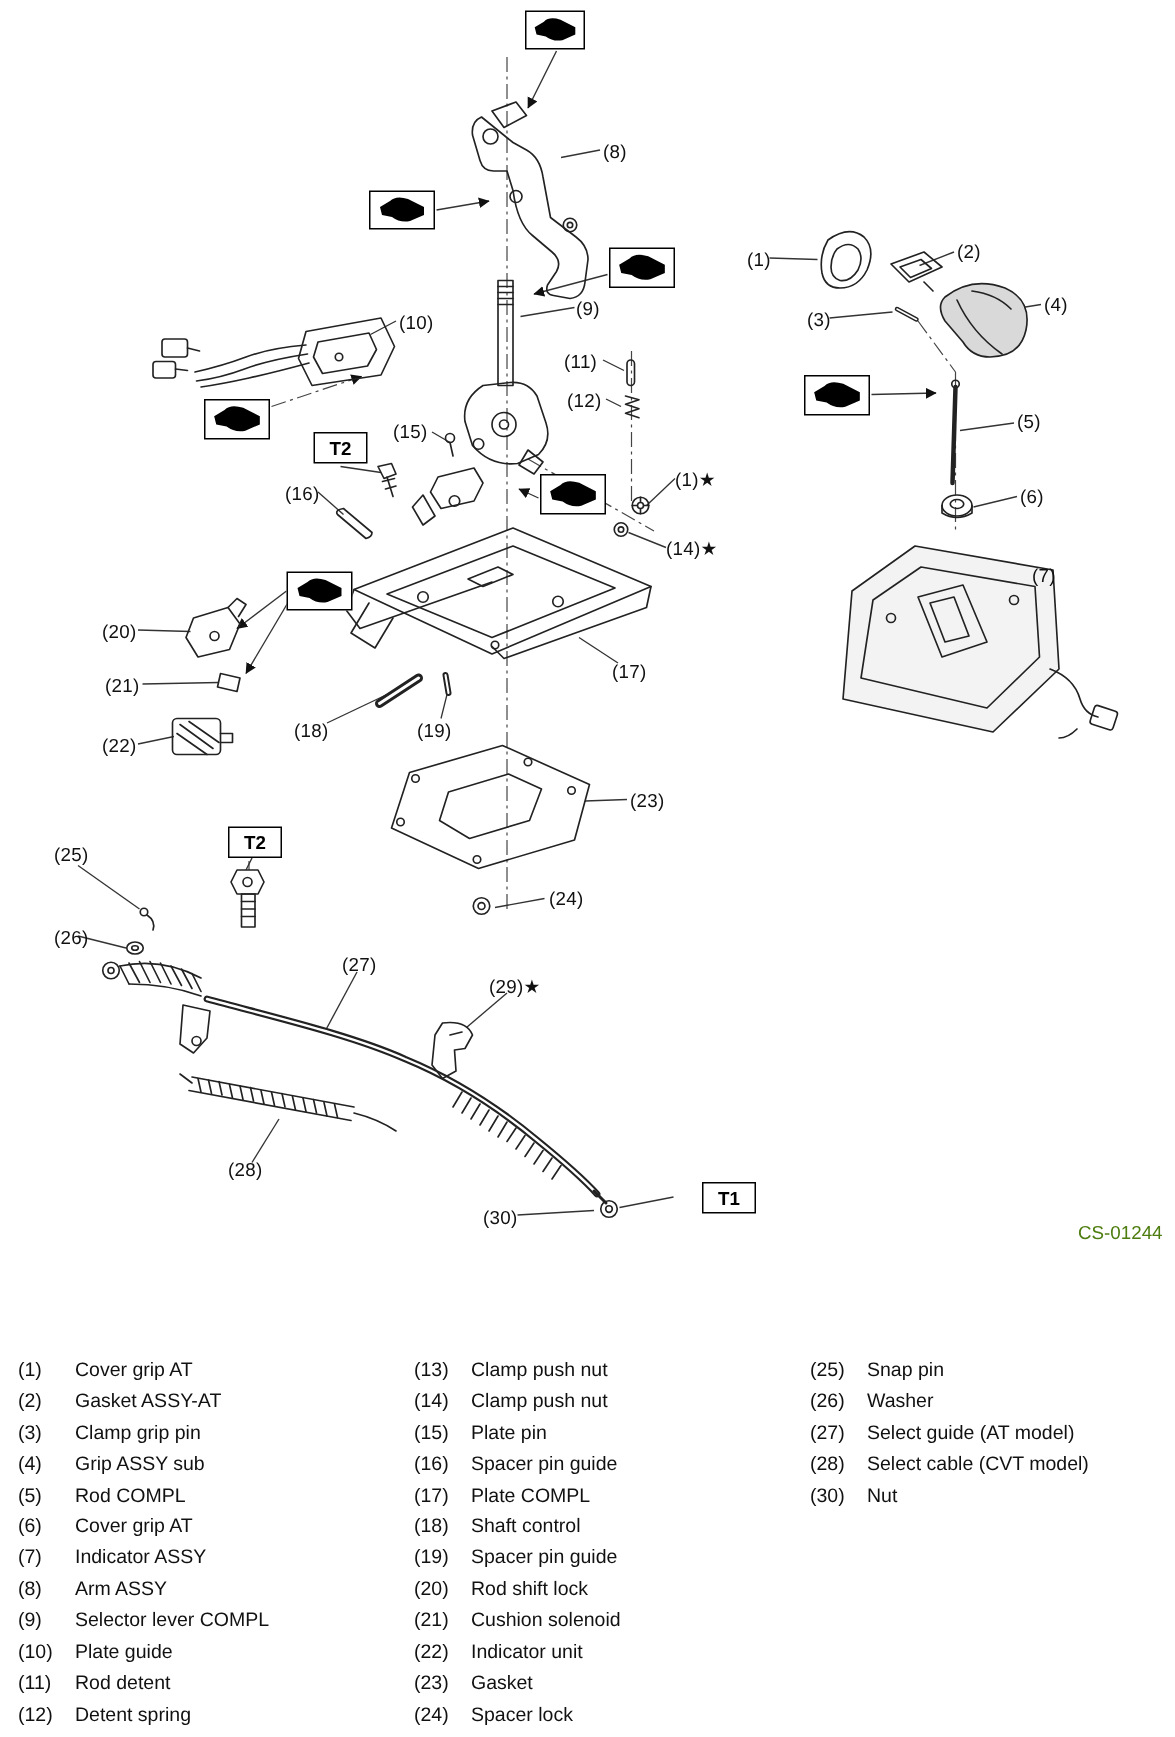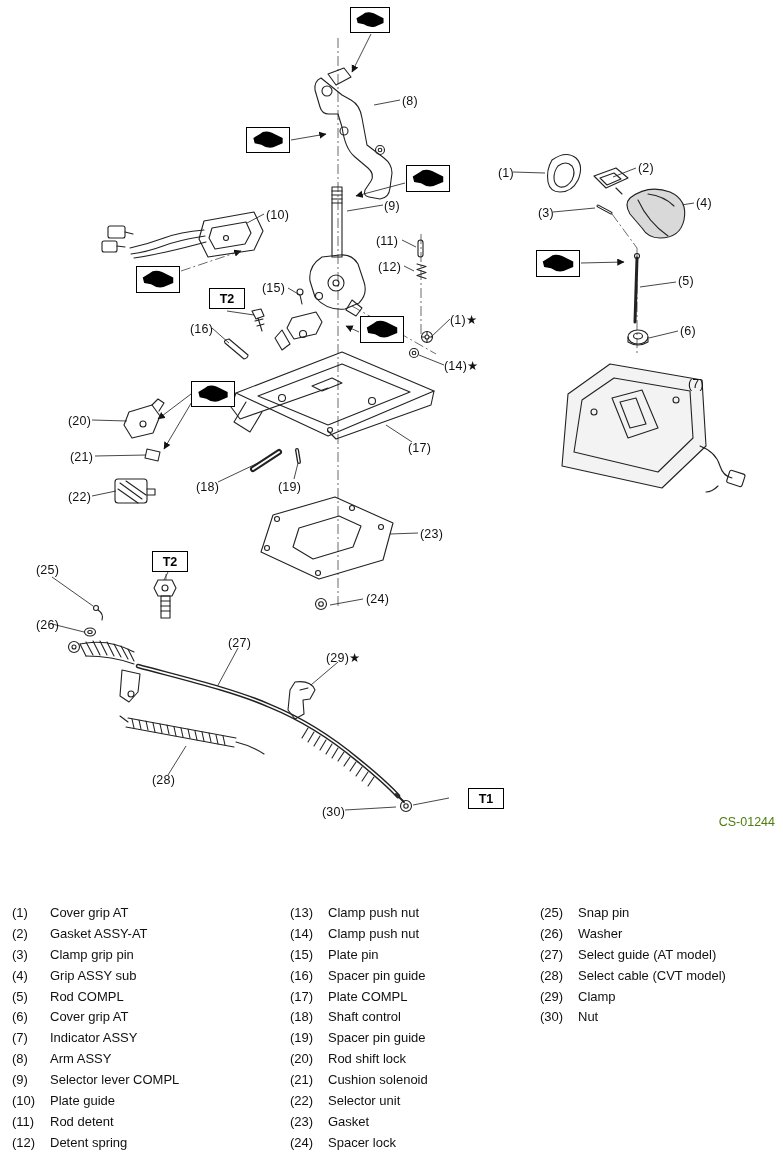--- a/index.html
+++ b/index.html
@@ -423,21 +423,21 @@
       <div class="prow">
           <span class="pnum">(11)</span>
           <span class="pname">Rod detent</span>
         </div>
       <div class="prow">
           <span class="pnum">(12)</span>
           <span class="pname">Detent spring</span>
         </div>
     </div>
 
-    <div class="pcol" style="left:290px">
+    <div class="pcol" style="left:276px">
       <div class="prow">
           <span class="pnum">(13)</span>
           <span class="pname">Clamp push nut</span>
         </div>
       <div class="prow">
           <span class="pnum">(14)</span>
           <span class="pname">Clamp push nut</span>
         </div>
       <div class="prow">
           <span class="pnum">(15)</span>
@@ -462,21 +462,21 @@
       <div class="prow">
           <span class="pnum">(20)</span>
           <span class="pname">Rod shift lock</span>
         </div>
       <div class="prow">
           <span class="pnum">(21)</span>
           <span class="pname">Cushion solenoid</span>
         </div>
       <div class="prow">
           <span class="pnum">(22)</span>
-          <span class="pname">Selector unit</span>
+          <span class="pname">Indicator unit</span>
         </div>
       <div class="prow">
           <span class="pnum">(23)</span>
           <span class="pname">Gasket</span>
         </div>
       <div class="prow">
           <span class="pnum">(24)</span>
           <span class="pname">Spacer lock</span>
         </div>
     </div>
@@ -492,23 +492,19 @@
         </div>
       <div class="prow">
           <span class="pnum">(27)</span>
           <span class="pname">Select guide (AT model)</span>
         </div>
       <div class="prow">
           <span class="pnum">(28)</span>
           <span class="pname">Select cable (CVT model)</span>
         </div>
       <div class="prow">
-          <span class="pnum">(29)</span>
-          <span class="pname">Clamp</span>
-        </div>
-      <div class="prow">
           <span class="pnum">(30)</span>
           <span class="pname">Nut</span>
         </div>
     </div>
 
   </div>
 </div>
 
 </body></html>

